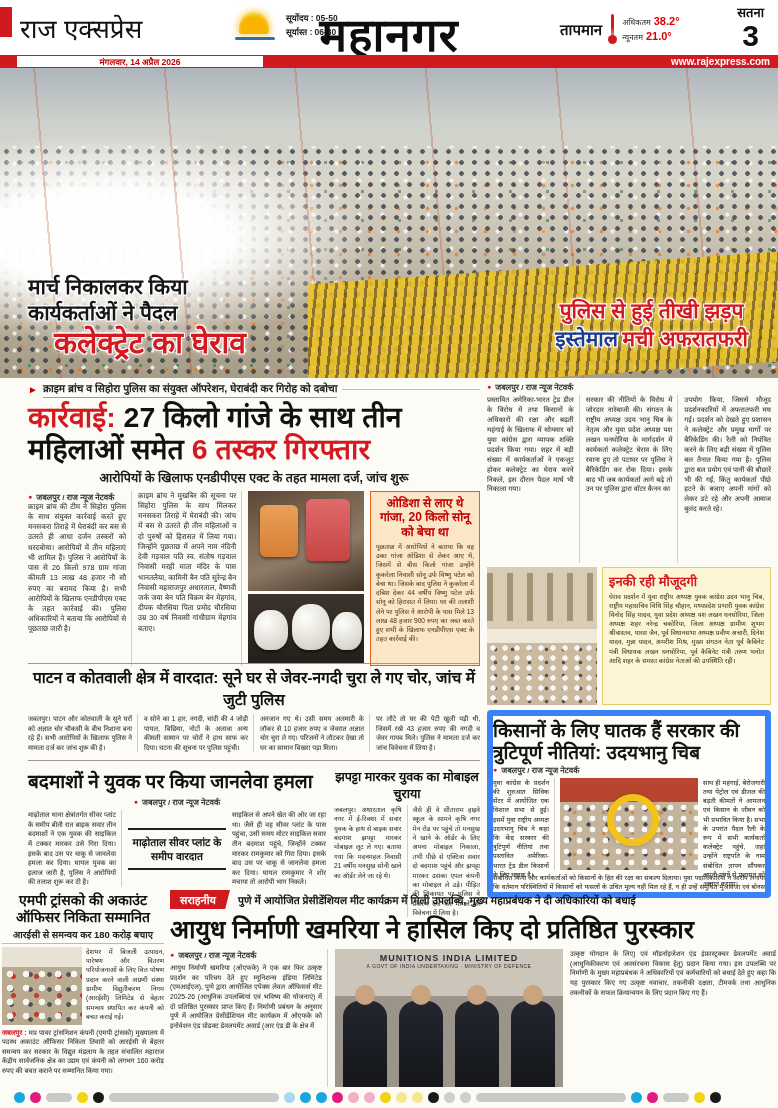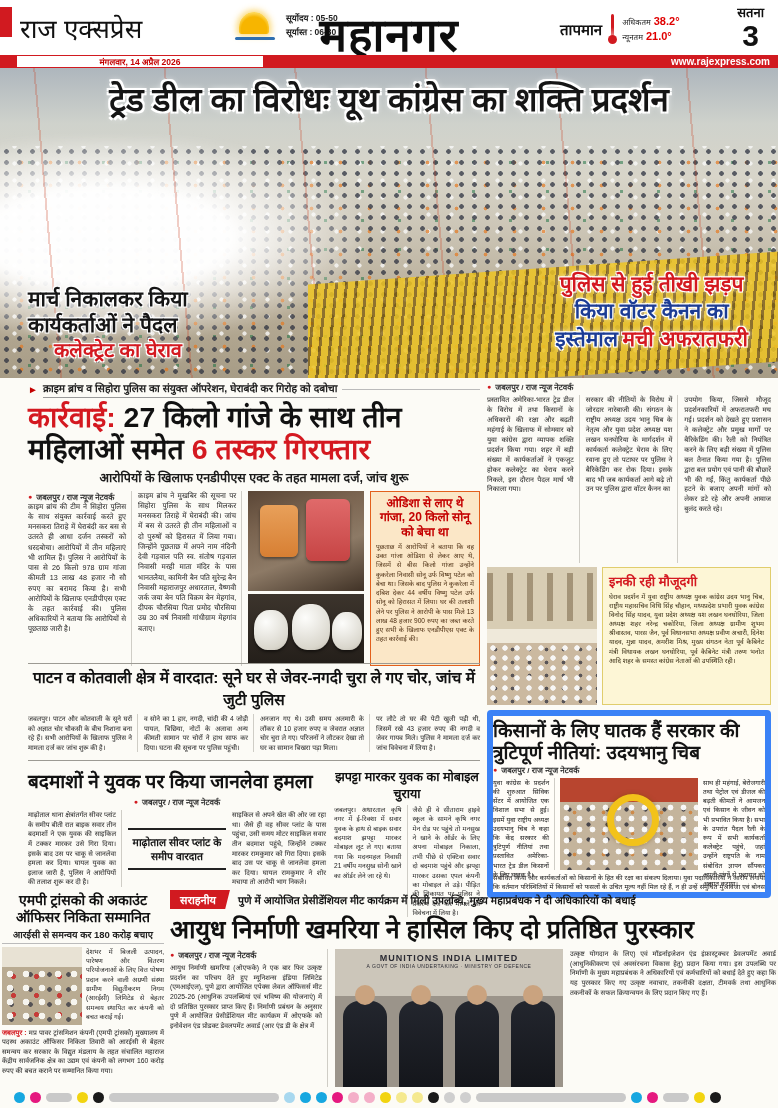--- a/index.html
+++ b/index.html
@@ -46,21 +46,21 @@
   .smoke { position:absolute; left:-60px; top:70px; width:420px; height:200px;
     background:radial-gradient(ellipse at 40% 50%, rgba(255,255,255,.98) 0 35%, rgba(255,255,255,0) 75%); filter:blur(4px); }
   .barricade { position:absolute; right:0; bottom:0; width:470px; height:110px; transform:skewY(-4deg);
     background:repeating-linear-gradient(96deg, rgba(238,196,34,.95) 0 7px, rgba(130,96,14,.85) 7px 10px); opacity:.9; }
   .flagpoles { position:absolute; inset:0; background-image:repeating-linear-gradient(85deg, transparent 0 60px, rgba(200,60,30,.5) 60px 62px, transparent 62px 130px); opacity:.5; }
   .lead-headline { position:absolute; top:8px; left:0; right:0; text-align:center; font-size:33px; font-weight:900; color:#151515;
     text-shadow:-2px -2px 0 #fff, 2px -2px 0 #fff, -2px 2px 0 #fff, 2px 2px 0 #fff, 0 0 7px #fff; }
   .cap-left { position:absolute; left:28px; bottom:16px; font-weight:900; line-height:1.22;
     text-shadow:-1px -1px 0 #fff,1px -1px 0 #fff,-1px 1px 0 #fff,1px 1px 0 #fff,0 0 6px #fff; }
   .cap-left .l1 { font-size:21px; color:#161616; }
-  .cap-left .l3 { font-size:20px; color:#d41920;padding-left:26px; }
+  .cap-left .l3 { font-size:30px; color:#d41920;padding-left:26px; }
   .cap-right { position:absolute; right:30px; bottom:26px; text-align:center; font-weight:900; line-height:1.3;
     text-shadow:-1px -1px 0 #fff,1px -1px 0 #fff,-1px 1px 0 #fff,1px 1px 0 #fff,0 0 6px #fff; }
   .cap-right .r-red { color:#d41920; font-size:21px; }
   .cap-right .r-blue { color:#1c3c94; font-size:21px; }
 
   
   .byline { font-size:8px; font-weight:bold; color:#333; display:flex; align-items:center; gap:4px; }
   .byline .dot { color:#d11a20; font-size:7px; }
   .bodytext { font-size:7.2px; line-height:1.42; text-align:justify; color:#232323; }
   .rule-r { border-right:1px solid #cfcdc6; padding-right:5px; }
@@ -209,29 +209,27 @@
   <div class="date-box">
       <span>मंगलवार, 14 अप्रैल 2026</span>
     </div>
   <div class="website">www.rajexpress.com</div>
 
   <div class="lead-photo">
     <div class="crowd-layer"></div>
     <div class="smoke"></div>
     <div class="flagpoles"></div>
     <div class="barricade"></div>
-    <div class="lead-headline">ट्रेड डील का विरोधः यूथ कांग्रेस का शक्ति प्रदर्शन</div>
     <div class="cap-left">
       <div class="l1">मार्च निकालकर किया</div>
       <div class="l1">कार्यकर्ताओं ने पैदल</div>
       <div class="l3">कलेक्ट्रेट का घेराव</div>
     </div>
     <div class="cap-right">
       <div class="r-red">पुलिस से हुई तीखी झड़प</div>
-      <div class="r-blue">किया वॉटर कैनन का</div>
       <div><span class="r-blue">इस्तेमाल</span> <span class="r-red">मची अफरातफरी</span></div>
     </div>
   </div>
 
   <div class="main-band">
     <div class="kicker">
       <span class="arrow">►</span>
       <span class="ktext">क्राइम ब्रांच व सिहोरा पुलिस का संयुक्त ऑपरेशन, घेराबंदी कर गिरोह को दबोचा</span>
       <span class="kline"></span>
     </div>

